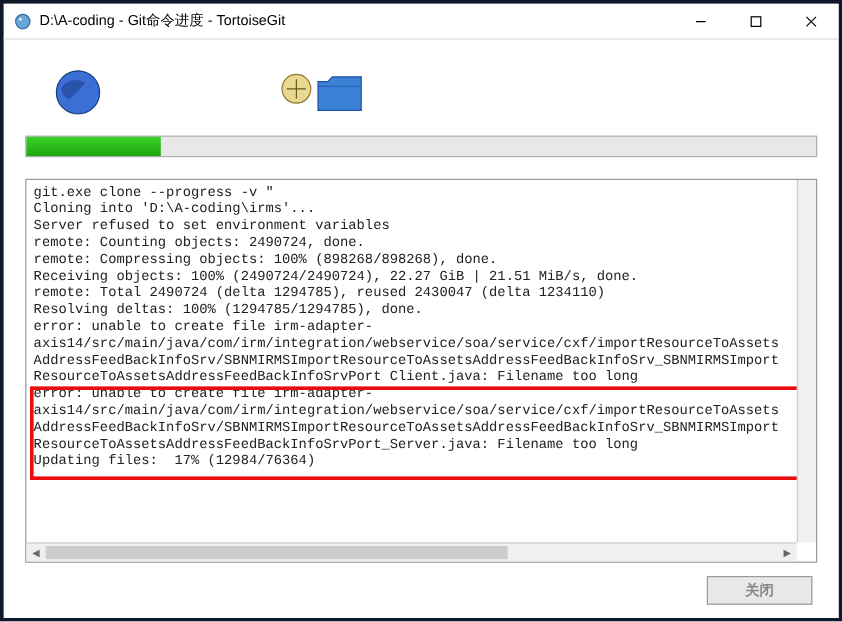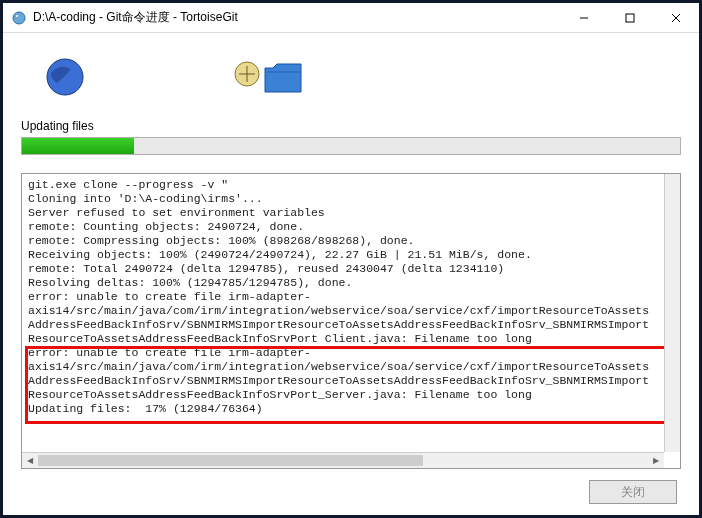--- a/index.html
+++ b/index.html
@@ -19,21 +19,21 @@
   .log-box { flex: 1; border: 1px solid #999; padding: 2px; overflow: hidden; position: relative; background: #fff; }
   .log-text { font-family: Consolas, "Courier New", monospace; font-size: 11.5px; line-height: 14px; white-space: pre; color: #222; padding: 2px 4px; overflow: hidden; }
   .red-highlight { position: absolute; border: 3px solid #e80e0e; pointer-events: none; left: 3px; right: 3px; top: 172px; height: 78px; }
   .scrollbar { position: absolute; bottom: 0; left: 0; right: 16px; height: 16px; background: #f0f0f0; border-top: 1px solid #ccc; }
   .scrollbar .thumb { position: absolute; left: 16px; width: 60%; top: 2px; bottom: 2px; background: #cdcdcd; }
   .scrollbar .arrow { position: absolute; top: 0; bottom: 0; width: 16px; display: flex; align-items: center; justify-content: center; color: #666; font-size: 8px; }
   .sb-left { left: 0; } .sb-right { right: 0; }
   .vscroll { position: absolute; top: 0; right: 0; bottom: 16px; width: 16px; background: #f0f0f0; border-left: 1px solid #ccc; }
   .button-row { height: 46px; display: flex; align-items: center; justify-content: flex-end; gap: 14px; padding-right: 4px; }
   .dlg-btn { width: 88px; height: 24px; border: 1px solid #999; background: #e1e1e1; font-size: 12px; display: flex; align-items: center; justify-content: center; }
-  .dlg-btn.disabled { color: #888; background: #e8e8e8; }
+  .dlg-btn.disabled { color: #888; background: #e8e8e8; font-weight: bold; }
 </style>
 </head>
 <body>
 
 <div class="window">
   <div class="titlebar">
     <span class="title-icon">
       <svg width="16" height="16" viewBox="0 0 16 16">
           <circle cx="8" cy="8" r="6" fill="#6aa6d6" stroke="#2b6ca3"></circle>
           <circle cx="6" cy="6" r="1" fill="#fff"></circle>
@@ -72,21 +72,20 @@
       <span>
         <svg width="80" height="50" viewBox="0 0 80 50">
           <circle cx="18" cy="22" r="12" fill="#e8d890" stroke="#8a7a30"></circle>
           <path d="M10 22 L26 22 M18 14 L18 30" stroke="#6a5a20" stroke-width="1"></path>
           <path d="M36 32 L36 16 L44 16 L48 12 L72 12 L72 40 L36 40 Z" fill="#3b82d6" stroke="#1a52a6"></path>
           <path d="M36 20 L72 20" stroke="#2a62b6" stroke-width="1"></path>
         </svg>
       </span>
     </div>
 
-    <div class="status-label">Updating files</div>
 
     <div class="progress-outer">
       <div class="progress-inner"></div>
     </div>
 
     <div class="log-box">
       <div class="log-text">git.exe clone --progress -v "
 Cloning into 'D:\A-coding\irms'...
 Server refused to set environment variables
 remote: Counting objects: 2490724, done.

